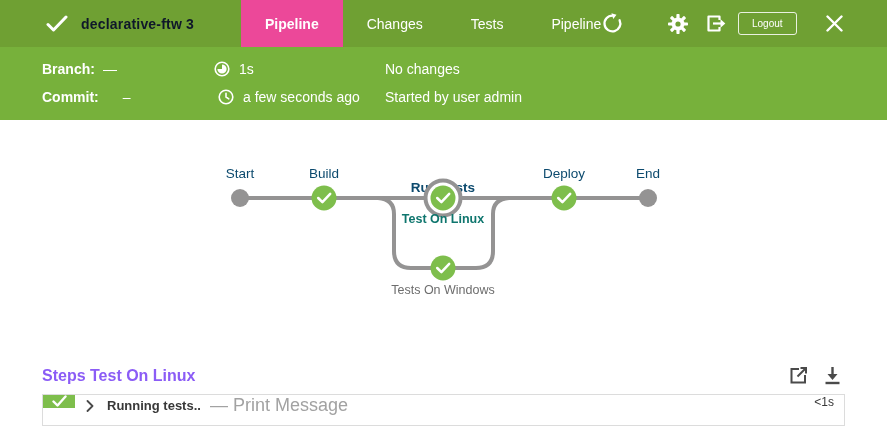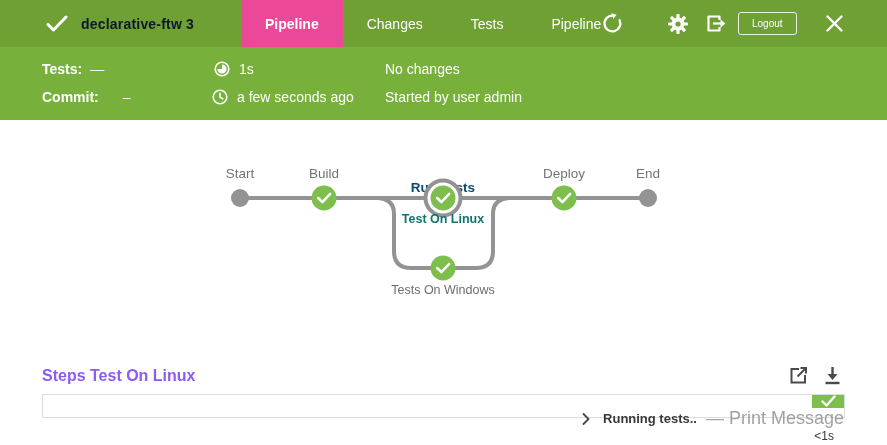--- a/index.html
+++ b/index.html
@@ -21,32 +21,32 @@
     font-family:"Liberation Sans", sans-serif; cursor:pointer; }
 
   
   .subheader { position:absolute; top:47px; left:0; width:887px; height:73px; background:#77B13B; color:#fff; font-size:14px; }
   .sh-item { position:absolute; display:flex; align-items:center; white-space:nowrap; }
   .sh-label { font-weight:700; margin-right:8px; }
   .sh-icon { display:inline-flex; margin-right:9px; }
 
   
   .graph-svg { position:absolute; top:140px; left:0; }
-  .stage-label { position:absolute; top:166px; transform:translateX(-50%); font-size:13.5px; color:#737373; white-space:nowrap; }
+  .stage-label { position:absolute; top:166px; transform:translateX(-50%); font-size:13.5px; color:#0c4a6e; white-space:nowrap; }
   .stage-label.selected { font-weight:700; color:#0c4a6e;margin-top:14px; }
   .branch-label { position:absolute; transform:translateX(-50%); font-size:12.5px; white-space:nowrap; }
   .branch-label.selected { top:212px; font-weight:700; color:#0f766e; }
   .branch-label.secondary { top:283px; color:#6d6d6d; }
 
   
   .steps-heading { position:absolute; top:367px; left:42px; font-size:16px; font-weight:700; color:#8b5cf6; }
   .steps-actions { position:absolute; top:366px; left:789px; display:flex; gap:16px; }
   .steps-actions .sicon { cursor:pointer; display:inline-flex; }
-  .step-row { position:absolute; top:394px; left:42px; width:803px; height:24px; background:#fff;
-    border:1px solid #dcdcdc; display:flex; align-items:flex-end; cursor:pointer;flex-direction:column; }
+  .step-row { position:absolute; top:394px; left:42px; width:803px; height:32px; background:#fff;
+    border:1px solid #dcdcdc; display:flex; align-items:flex-start; cursor:pointer; }
   .step-result { width:32px; min-width:32px; background:#7EBE4C; display:flex; align-items:center; justify-content:center; }
   .step-body { display:flex; align-items:center; flex:1; padding-left:11px; }
   .step-chevron { display:inline-flex; margin-right:13px; }
   .step-name { font-size:13px; font-weight:700; color:#383838; }
   .step-type { font-size:18px; color:#a2a2a2; margin-left:9px; }
   .step-duration { font-size:12px; color:#383838; padding-right:10px; }
 </style>
 </head>
 <body>
 
@@ -108,38 +108,38 @@
     <span class="hicon" style="left:822px;">
       <svg width="17" height="17" viewBox="0 0 17 17">
         <line x1="1.5" y1="1.5" x2="15.5" y2="15.5" stroke="#fff" stroke-width="2.4" stroke-linecap="round"></line>
         <line x1="15.5" y1="1.5" x2="1.5" y2="15.5" stroke="#fff" stroke-width="2.4" stroke-linecap="round"></line>
       </svg>
     </span>
   </div>
 
   <div class="subheader">
     <div class="sh-item" style="left:42px; top:14px;">
-      <span class="sh-label">Tests:</span>
+      <span class="sh-label">Branch:</span>
       <span>—</span>
     </div>
     <div class="sh-item" style="left:42px; top:42px;gap:16px;">
       <span class="sh-label">Commit:</span>
       <span>–</span>
     </div>
 
     <div class="sh-item" style="left:214px; top:14px;">
       <span class="sh-icon">
         <svg width="16" height="16" viewBox="0 0 16 16">
           <circle cx="8" cy="8" r="6.8" fill="none" stroke="#fff" stroke-width="1.6"></circle>
           <path d="M 8 8 L 8 3.4 A 4.6 4.6 0 1 1 3.4 8 Z" fill="#fff"></path>
         </svg>
       </span>
       <span>1s</span>
     </div>
-    <div class="sh-item" style="left:212px; top:42px;">
+    <div class="sh-item" style="left:218px; top:42px;">
       <span class="sh-icon">
         <svg width="16" height="16" viewBox="0 0 16 16">
           <circle cx="8" cy="8" r="6.8" fill="none" stroke="#fff" stroke-width="1.6"></circle>
           <polyline points="8,4.2 8,8 10.8,9.8" fill="none" stroke="#fff" stroke-width="1.6" stroke-linecap="round" stroke-linejoin="round"></polyline>
         </svg>
       </span>
       <span>a few seconds ago</span>
     </div>
 
     <div class="sh-item" style="left:385px; top:14px;">

